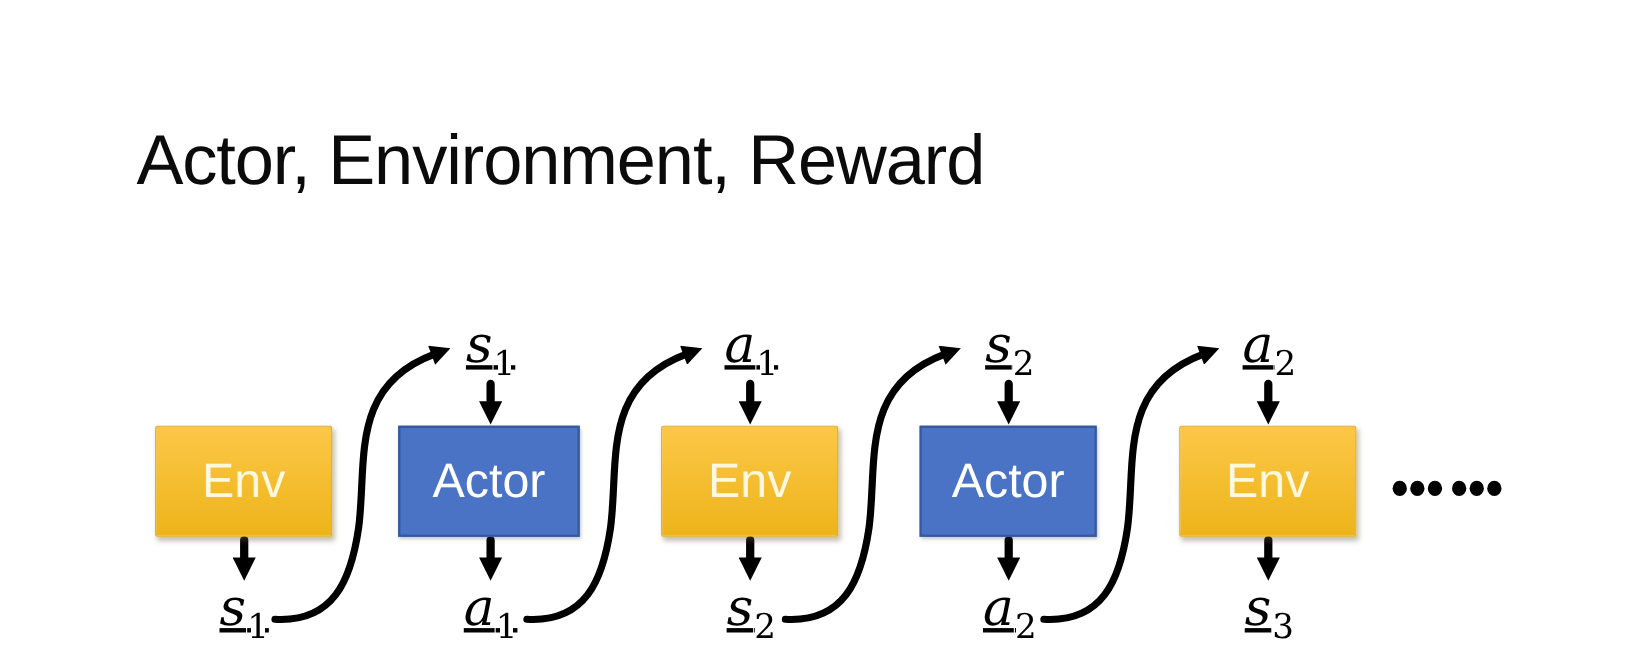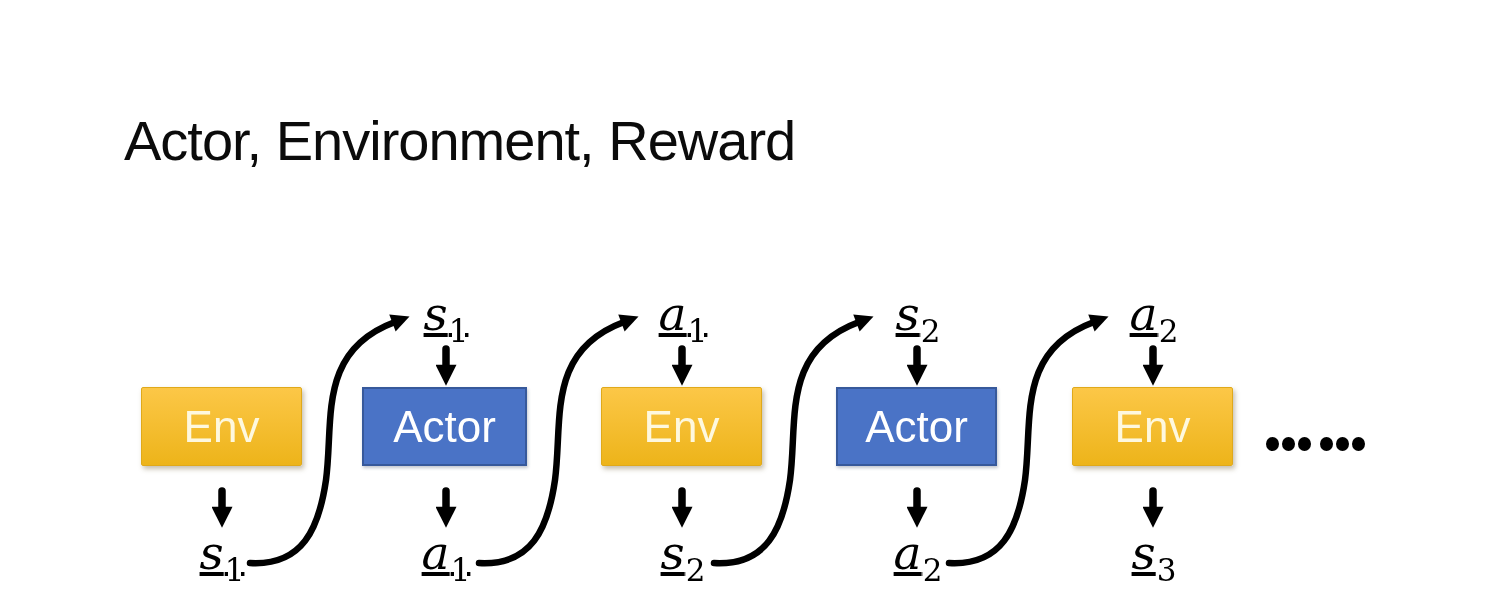--- a/index.html
+++ b/index.html
@@ -2,25 +2,25 @@
 <html style="--env-gradient-top: #FCC747; --env-gradient-bottom: #EDB41A; --env-border: #E0A91A; --env-text: #FEF8DE; --actor-fill: #4A73C6; --actor-border: #37599B; --actor-text: #FFFFFF; --arrow: #000000;"><head>
 <meta charset="utf-8">
 <style>
   html,body { margin:0; padding:0; background:#ffffff; }
   .stage {
     position:relative; width:1500px; height:608px; background:#ffffff;
     overflow:hidden; font-family:"Liberation Sans", sans-serif;
   }
   .title {
     position:absolute; left:124px; top:112px;
-    font-size:56px; font-weight:300; letter-spacing:-1px;
+    font-size:64px; font-weight:300; letter-spacing:-1px;
     line-height:1.05; color:#0b0b0b; white-space:nowrap;
   }
   .box {
-    position:absolute; top:387px; height:79px; box-sizing:border-box;
+    position:absolute; top:387px; height:101px; box-sizing:border-box;
     display:flex; align-items:center; justify-content:center;
     font-size:44px; line-height:1;
   }
   .box.env {
     background:linear-gradient(180deg, var(--env-gradient-top), var(--env-gradient-bottom));
     border:1px solid var(--env-border);
     color:var(--env-text);
     border-radius:2px;
     box-shadow:2px 3px 5px rgba(110,95,55,0.40);
   }

